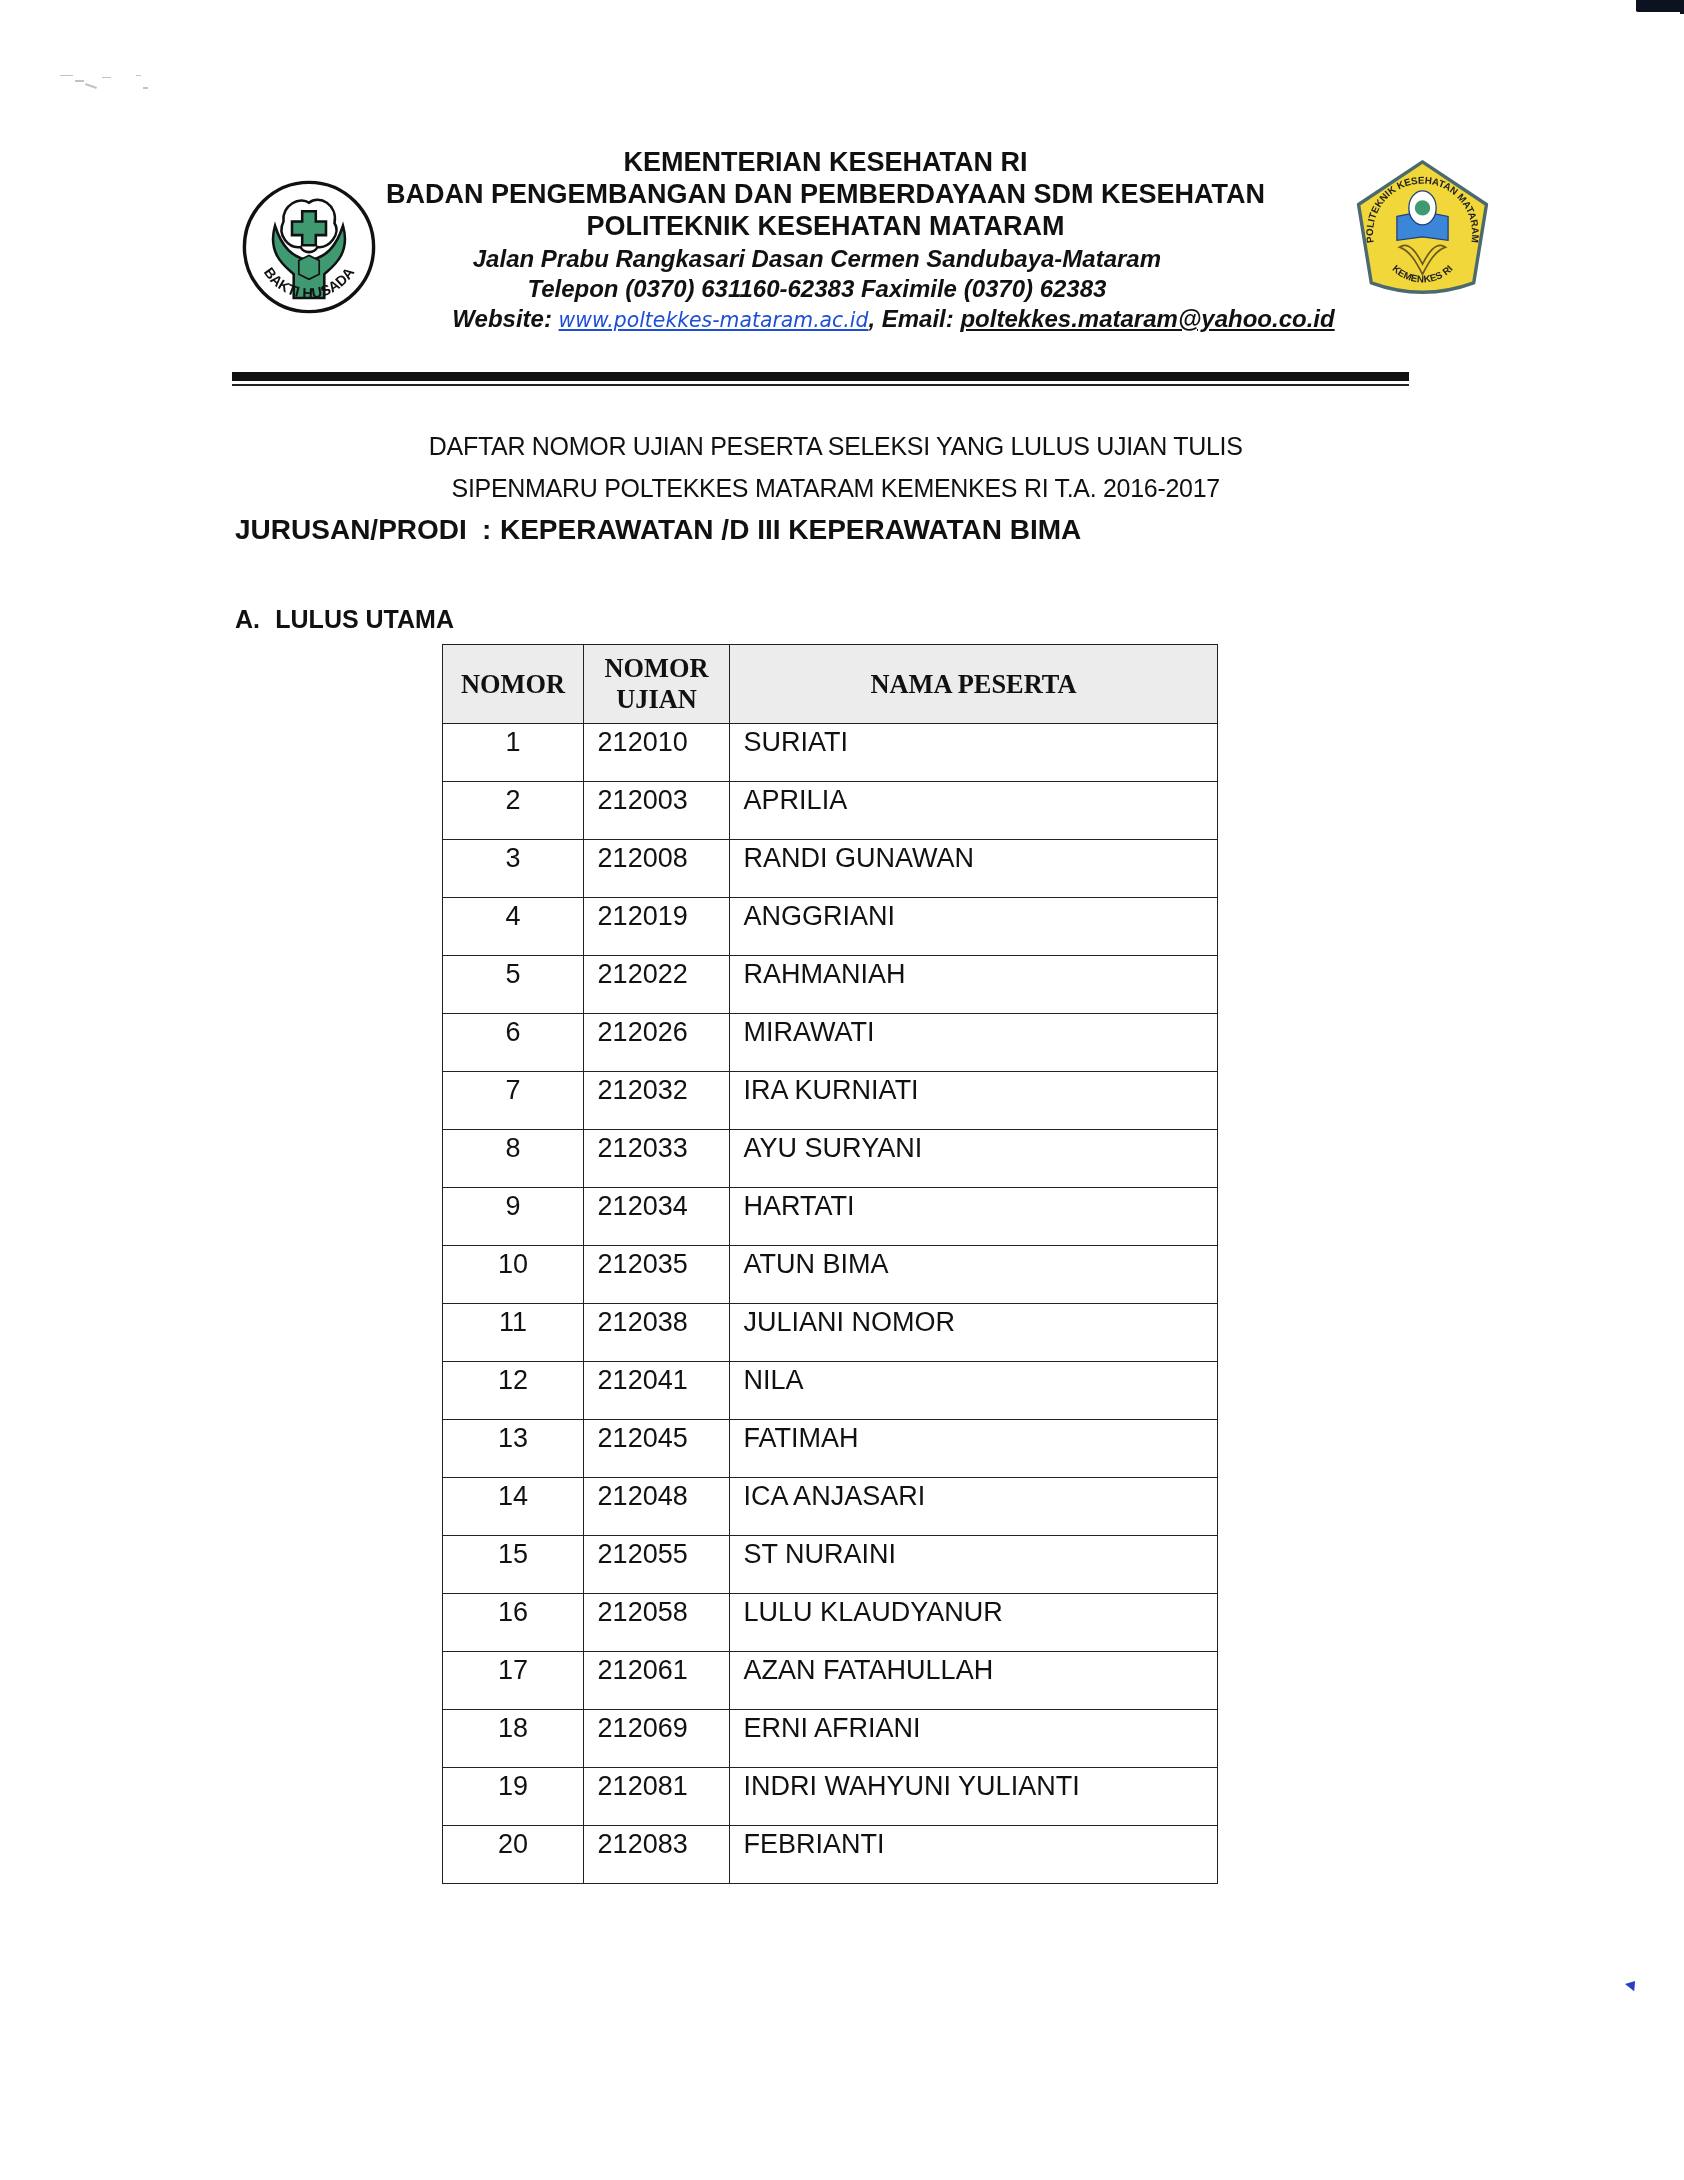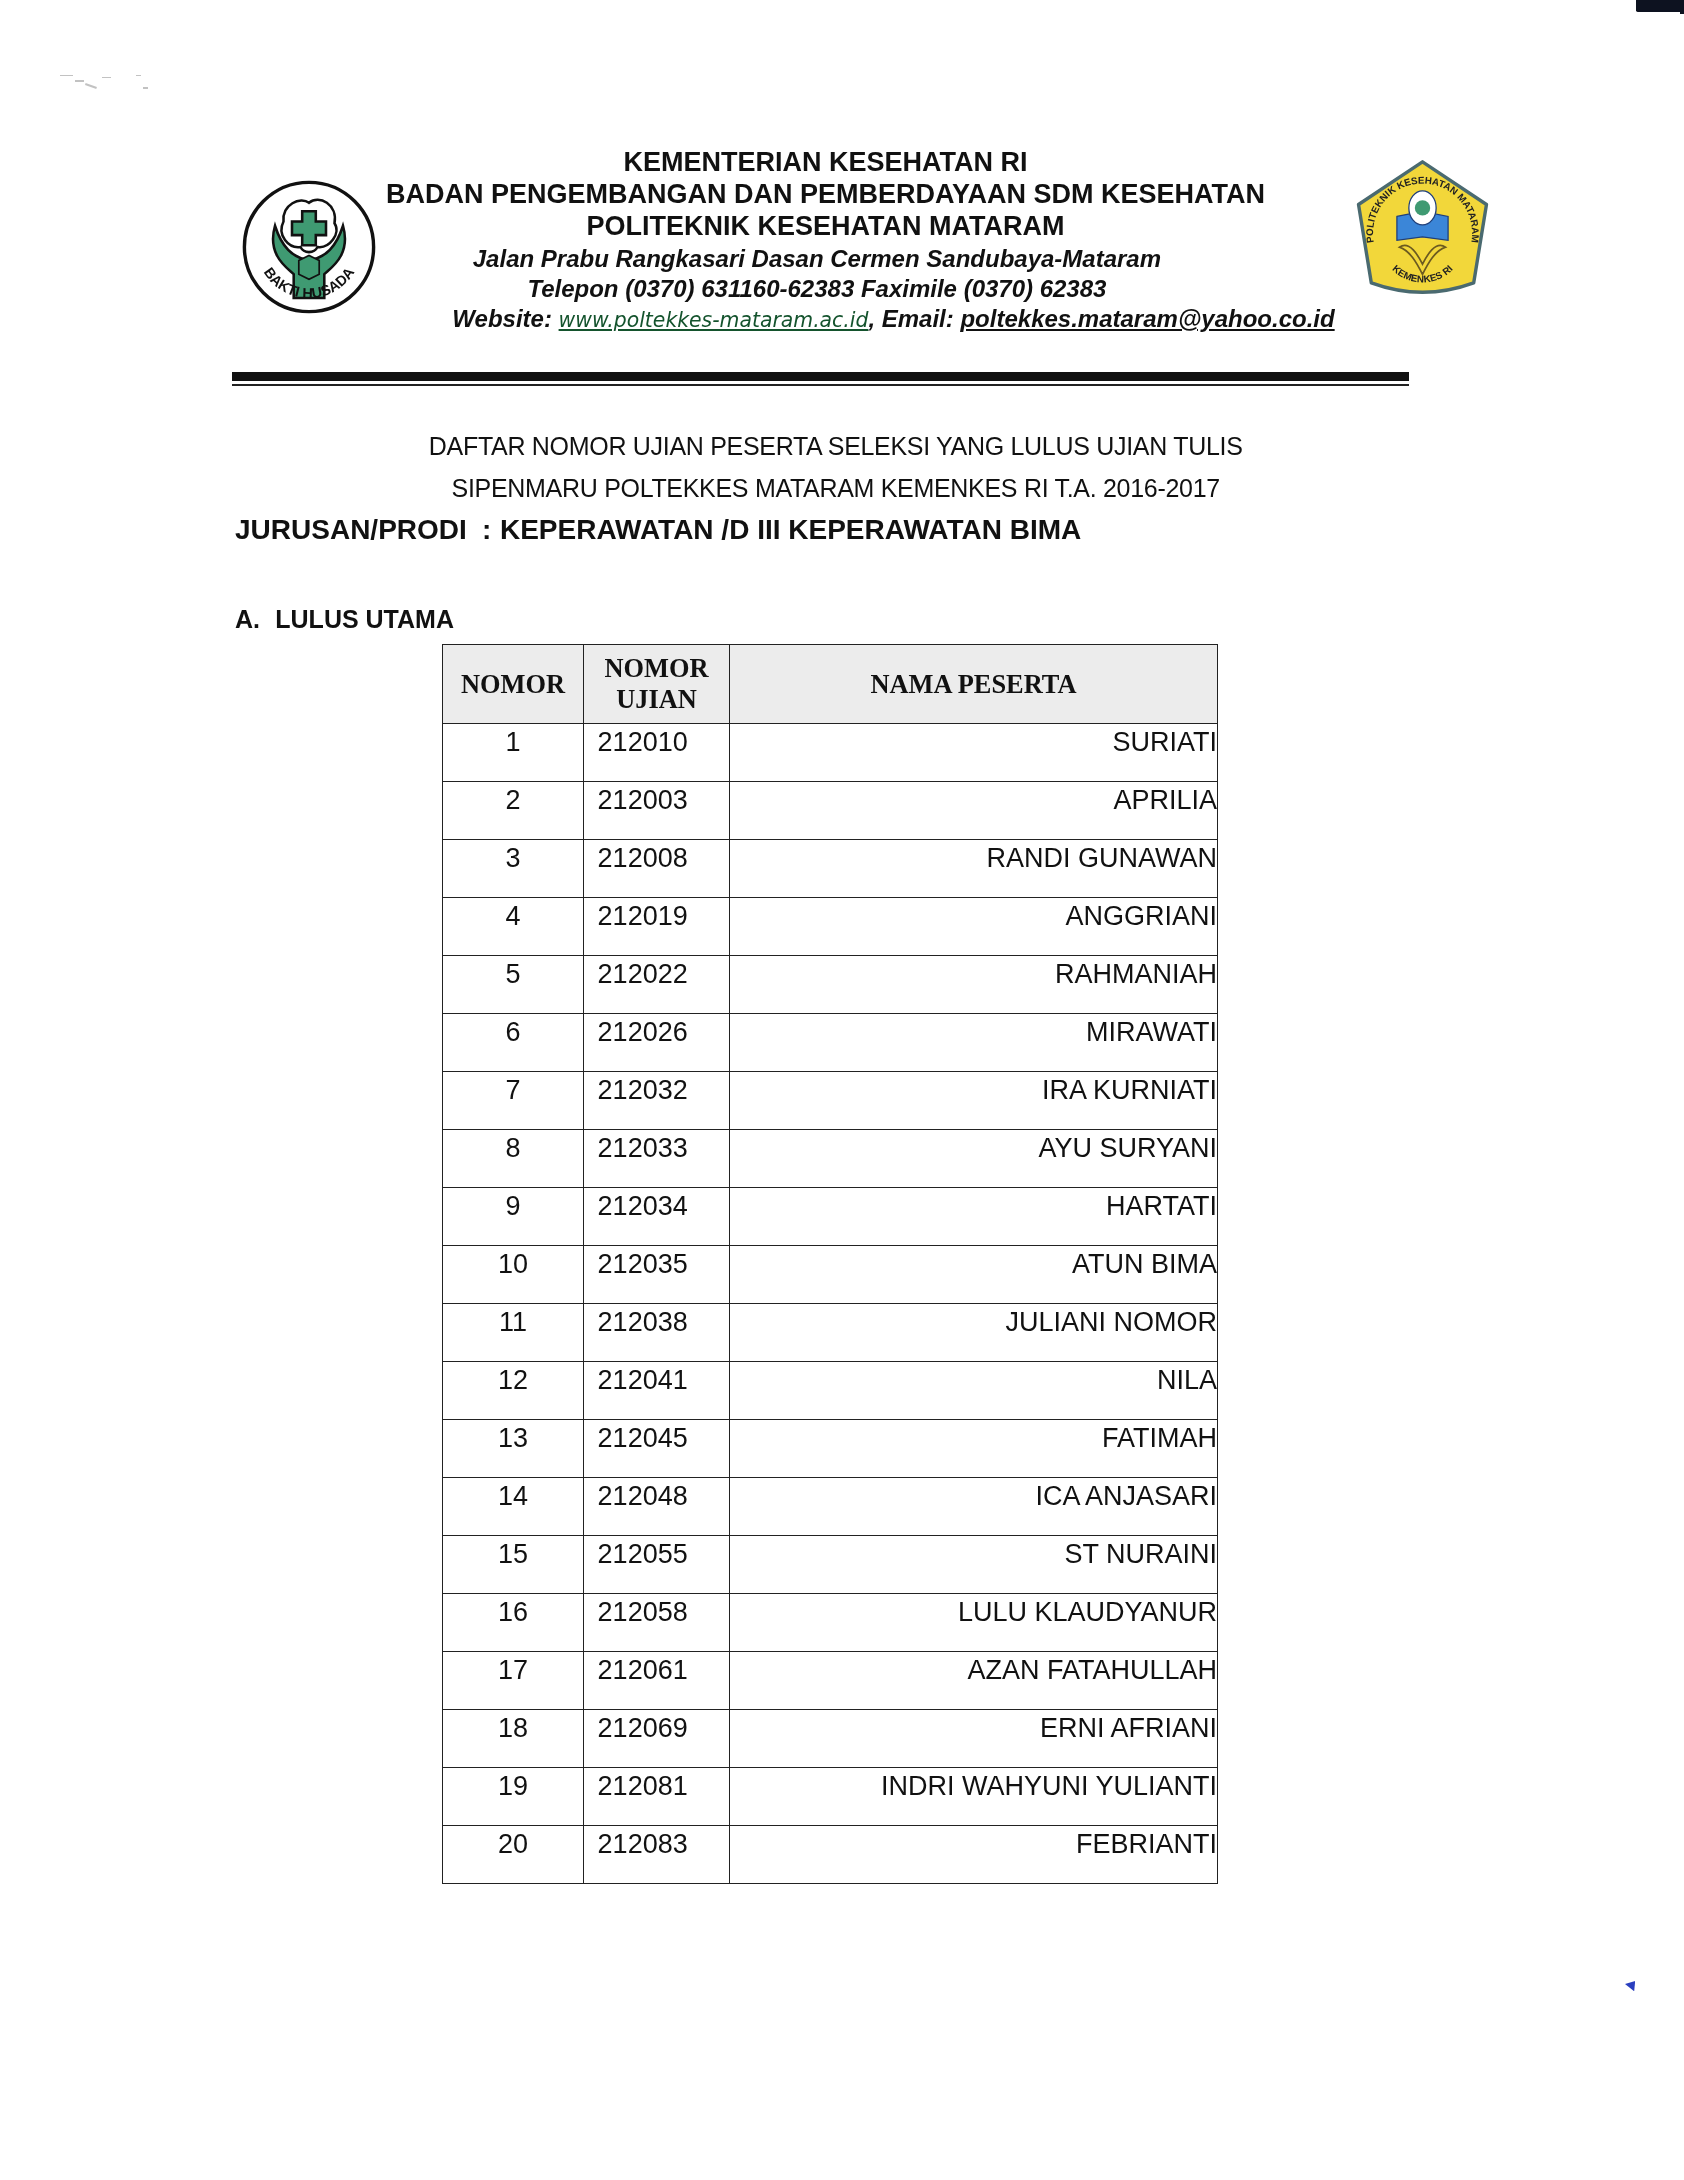--- a/index.html
+++ b/index.html
@@ -17,21 +17,21 @@
   .logo-left { position: absolute; left: 241px; top: 179px; width: 136px; height: 136px; }
   .logo-right { position: absolute; left: 1350px; top: 155px; width: 145px; height: 145px; }
 
   .lh { position: absolute; left: 0; width: 1685px; text-align: center; font-family: "Liberation Sans", sans-serif; font-weight: bold; white-space: nowrap; }
   .lh-1 { top: 147px; font-size: 27px; letter-spacing: 0px; left: -17px; }
   .lh-2 { top: 179px; font-size: 27px; left: -17px; }
   .lh-3 { top: 211px; font-size: 27px; left: -17px; }
   .lh-4 { top: 245px; font-size: 24px; font-style: italic; left: -25.6px; }
   .lh-5 { top: 275px; font-size: 24px; font-style: italic; left: -25.6px; }
   .lh-6 { top: 305px; font-size: 24px; font-style: italic; left: 51px; }
-  .lh-6 .link { color: #14532d; font-weight: normal; text-decoration: underline; font-family: "DejaVu Sans", sans-serif; font-size: 20.4px; }
+  .lh-6 .link { color: #1d4ed8; font-weight: normal; text-decoration: underline; font-family: "DejaVu Sans", sans-serif; font-size: 20.4px; }
   .lh-6 .email { text-decoration: underline; }
 
   .rule-thick { position: absolute; left: 232px; top: 372px; width: 1177px; height: 9.4px; background: #111; }
   .rule-thin { position: absolute; left: 232px; top: 384px; width: 1177px; height: 1.7px; background: #222; }
 
   
   .title { position: absolute; left: 0; width: 1685px; text-align: center; font-family: "Liberation Sans", sans-serif; font-size: 25px; letter-spacing: -0.3px; white-space: nowrap; }
   .title-1 { top: 432px; left: -6.8px; }
   .title-2 { top: 474px; left: -6.8px; }
   .prodi { position: absolute; left: 235px; top: 514px; font-family: "Liberation Sans", sans-serif; font-weight: bold; font-size: 28px; white-space: nowrap; }
@@ -42,21 +42,21 @@
   
   table.results { position: absolute; left: 442px; top: 644px; width: 774px; border-collapse: collapse; table-layout: fixed; }
   table.results th, table.results td { border: 1.7px solid #222; padding: 0; }
   table.results col.c1 { width: 141px; }
   table.results col.c2 { width: 146px; }
   table.results col.c3 { width: 488px; }
   table.results thead th { height: 78px; background: #ececec; font-family: "Liberation Serif", serif; font-weight: bold; font-size: 26.4px; line-height: 31px; text-align: center; vertical-align: middle; }
   table.results tbody td { height: 58px; font-family: "Liberation Sans", sans-serif; font-size: 27px; vertical-align: top; padding-top: 3.4px; box-sizing: border-box; }
   table.results tbody td.no { text-align: center; }
   table.results tbody td.ujian { text-align: left; padding-left: 13.6px; }
-  table.results tbody td.nama { text-align: right; padding-left: 13.6px; }
+  table.results tbody td.nama { text-align: left; padding-left: 13.6px; }
 </style>
 </head>
 <body>
 
 <div class="page">
 
   <div class="corner-mark"></div>
   <div class="specks">
     <i style="left:8.5px;top:6.8px;width:13.6px;"></i>
     <i style="left:24px;top:12px;width:8.5px;"></i>

